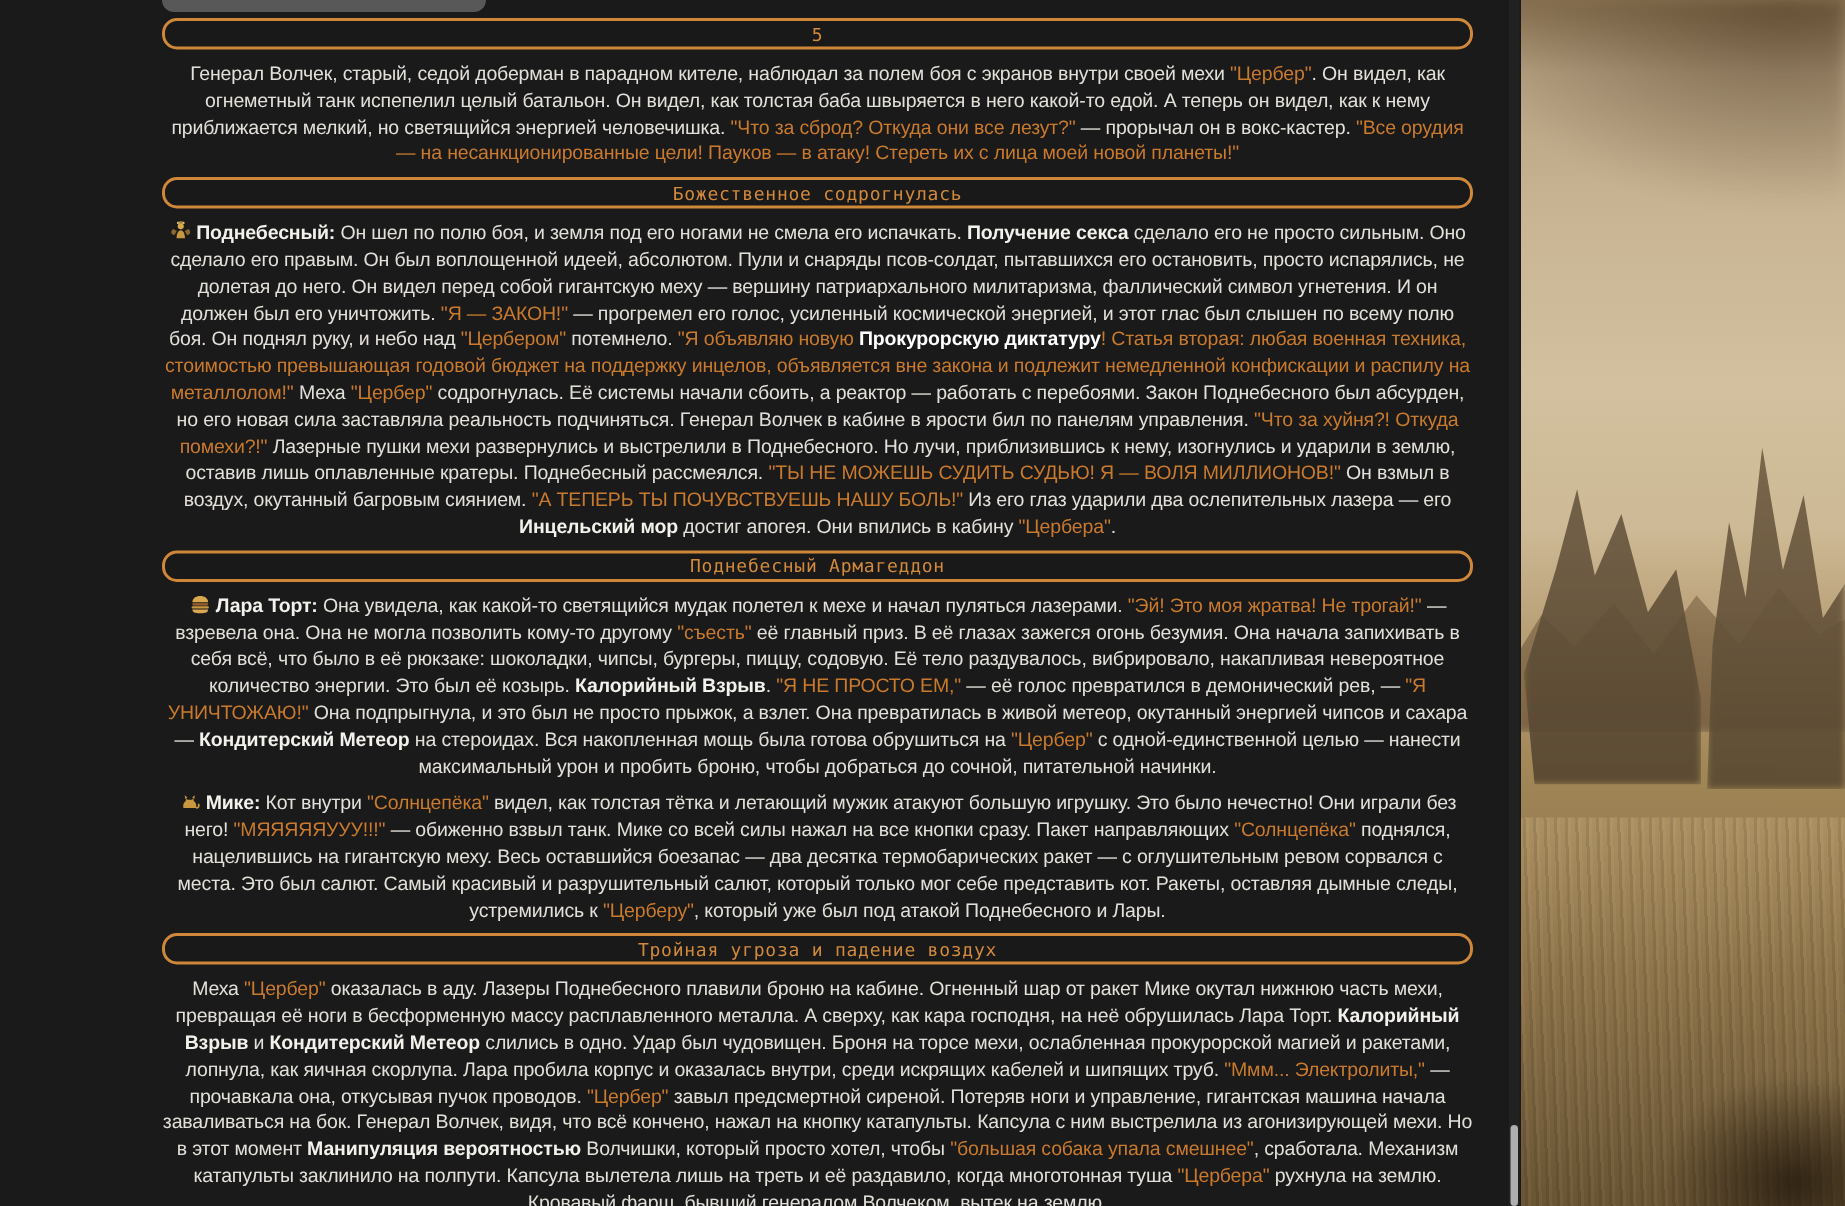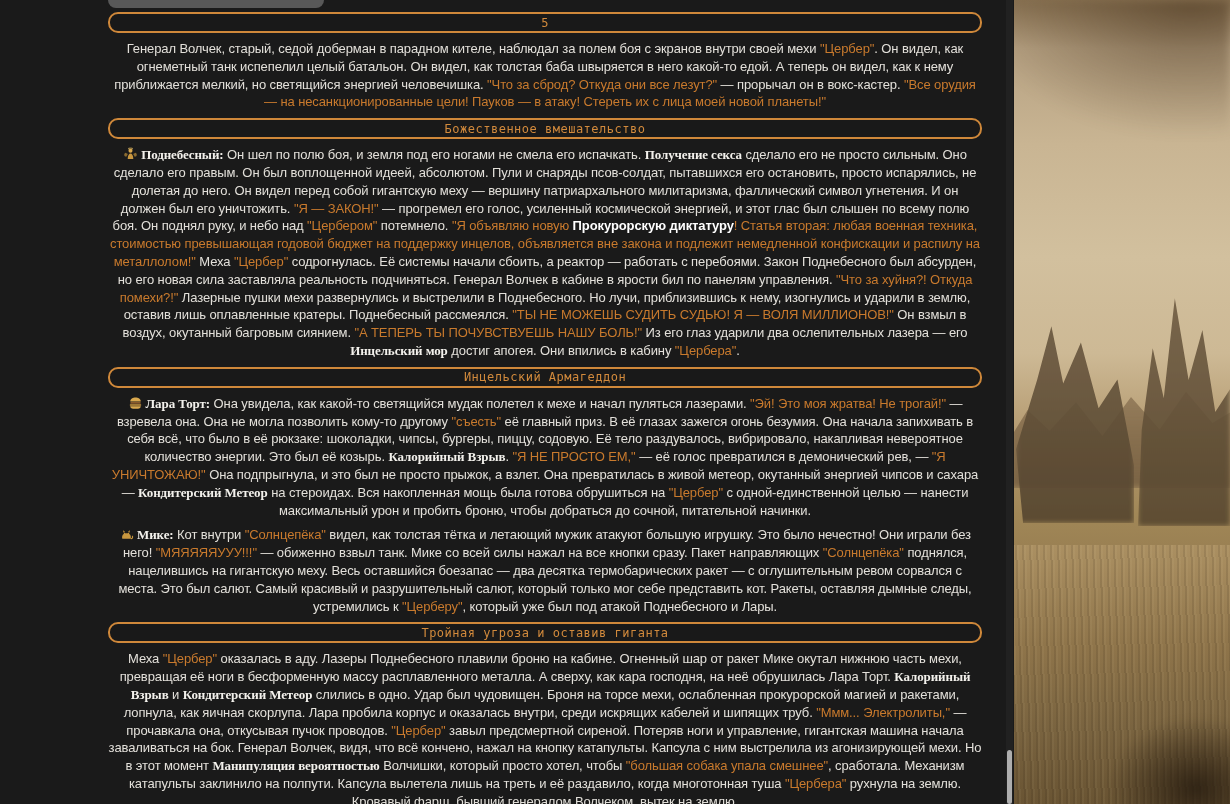--- a/index.html
+++ b/index.html
@@ -70,21 +70,21 @@
   .content .hdr:first-child { margin-top:0; }
   .hdr span {
     font-family:"DejaVu Sans Mono", monospace; font-size:12px; line-height:12px;
     letter-spacing:.5px; color:#d28a3c; white-space:nowrap;
   }
   .para {
     margin:7px 0; font-size:13px; line-height:17.8px; letter-spacing:-.1px;
     color:#e3e0da; text-align:center;
   }
   .seg-n  { color:#e3e0da; }
-  .seg-b  { color:#f3f1ec; font-weight:bold;font-family:Liberation Serif, serif; }
+  .seg-b  { color:#f3f1ec; font-weight:bold; }
   .seg-o  { color:#c97a2d; }
   .seg-bo { color:#ffffff; font-weight:bold; }
   .emoji { display:inline-block; width:15px; height:14px; margin-right:3px; vertical-align:-2px; }
   .emoji svg { width:15px; height:14px; display:block; }
   
   .sb-track {
     position:absolute; left:1006px; top:0; width:7px; height:804px; z-index:6;
     background:#212121;
   }
   .sb-thumb {
@@ -104,51 +104,51 @@
 <div class="bush"></div>
 
 <div class="panel">
   <div class="remnant"></div>
   <div class="content">
       <div class="hdr">
         <span>5</span>
       </div>
       <p class="para"><span class="seg-n">Генерал Волчек, старый, седой доберман в парадном кителе, наблюдал за полем боя с экранов внутри своей мехи </span><span class="seg-o">"Цербер"</span><span class="seg-n">. Он видел, как огнеметный танк испепелил целый батальон. Он видел, как толстая баба швыряется в него какой-то едой. А теперь он видел, как к нему приближается мелкий, но светящийся энергией человечишка. </span><span class="seg-o">"Что за сброд? Откуда они все лезут?"</span><span class="seg-n"> — прорычал он в вокс-кастер. </span><span class="seg-o">"Все орудия — на несанкционированные цели! Пауков — в атаку! Стереть их с лица моей новой планеты!"</span></p>
       <div class="hdr">
-        <span>Божественное вмешательство</span>
+        <span>Божественное содрогнулась</span>
       </div>
       <p class="para"><span class="emoji">
   <svg viewBox="0 0 16 16" xmlns="http://www.w3.org/2000/svg">
     <path fill="#8a6a2f" d="M2.2 6.5c-2 1-2 4.5 1 4.5l1.8-3z"></path>
     <path fill="#8a6a2f" d="M13.8 6.5c2 1 2 4.5-1 4.5L11 8z"></path>
     <ellipse cx="8" cy="1.9" rx="2.6" ry=".7" fill="none" stroke="#e8c36a" stroke-width=".8"></ellipse>
     <circle cx="8" cy="4.4" r="2.3" fill="#d9a84e"></circle>
     <path fill="#c9973f" d="M4.8 13.6c0-4 1.6-6.2 3.2-6.2s3.2 2.2 3.2 6.2z"></path>
   </svg>
 </span><span class="seg-b">Поднебесный:</span><span class="seg-n"> Он шел по полю боя, и земля под его ногами не смела его испачкать. </span><span class="seg-b">Получение секса</span><span class="seg-n"> сделало его не просто сильным. Оно сделало его правым. Он был воплощенной идеей, абсолютом. Пули и снаряды псов-солдат, пытавшихся его остановить, просто испарялись, не долетая до него. Он видел перед собой гигантскую меху — вершину патриархального милитаризма, фаллический символ угнетения. И он должен был его уничтожить. </span><span class="seg-o">"Я — ЗАКОН!"</span><span class="seg-n"> — прогремел его голос, усиленный космической энергией, и этот глас был слышен по всему полю боя. Он поднял руку, и небо над </span><span class="seg-o">"Цербером"</span><span class="seg-n"> потемнело. </span><span class="seg-o">"Я объявляю новую </span><span class="seg-bo">Прокурорскую диктатуру</span><span class="seg-o">! Статья вторая: любая военная техника, стоимостью превышающая годовой бюджет на поддержку инцелов, объявляется вне закона и подлежит немедленной конфискации и распилу на металлолом!"</span><span class="seg-n"> Меха </span><span class="seg-o">"Цербер"</span><span class="seg-n"> содрогнулась. Её системы начали сбоить, а реактор — работать с перебоями. Закон Поднебесного был абсурден, но его новая сила заставляла реальность подчиняться. Генерал Волчек в кабине в ярости бил по панелям управления. </span><span class="seg-o">"Что за хуйня?! Откуда помехи?!"</span><span class="seg-n"> Лазерные пушки мехи развернулись и выстрелили в Поднебесного. Но лучи, приблизившись к нему, изогнулись и ударили в землю, оставив лишь оплавленные кратеры. Поднебесный рассмеялся. </span><span class="seg-o">"ТЫ НЕ МОЖЕШЬ СУДИТЬ СУДЬЮ! Я — ВОЛЯ МИЛЛИОНОВ!"</span><span class="seg-n"> Он взмыл в воздух, окутанный багровым сиянием. </span><span class="seg-o">"А ТЕПЕРЬ ТЫ ПОЧУВСТВУЕШЬ НАШУ БОЛЬ!"</span><span class="seg-n"> Из его глаз ударили два ослепительных лазера — его </span><span class="seg-b">Инцельский мор</span><span class="seg-n"> достиг апогея. Они впились в кабину </span><span class="seg-o">"Цербера"</span><span class="seg-n">.</span></p>
       <div class="hdr">
-        <span>Инцельский Армагеддон</span>
+        <span>Поднебесный Армагеддон</span>
       </div>
       <p class="para"><span class="emoji">
   <svg viewBox="0 0 16 16" xmlns="http://www.w3.org/2000/svg">
     <path fill="#d9a84e" d="M2 6.2c0-3 3-4.6 6-4.6s6 1.6 6 4.6z"></path>
     <rect x="2" y="6.9" width="12" height="2" rx="1" fill="#8a5a2b"></rect>
     <rect x="1.4" y="9.4" width="13.2" height="1.7" rx=".85" fill="#c9973f"></rect>
     <path fill="#d9a84e" d="M2 11.8h12c0 2-1.5 2.9-6 2.9s-6-.9-6-2.9z"></path>
   </svg>
 </span><span class="seg-b">Лара Торт:</span><span class="seg-n"> Она увидела, как какой-то светящийся мудак полетел к мехе и начал пуляться лазерами. </span><span class="seg-o">"Эй! Это моя жратва! Не трогай!"</span><span class="seg-n"> — взревела она. Она не могла позволить кому-то другому </span><span class="seg-o">"съесть"</span><span class="seg-n"> её главный приз. В её глазах зажегся огонь безумия. Она начала запихивать в себя всё, что было в её рюкзаке: шоколадки, чипсы, бургеры, пиццу, содовую. Её тело раздувалось, вибрировало, накапливая невероятное количество энергии. Это был её козырь. </span><span class="seg-b">Калорийный Взрыв</span><span class="seg-n">. </span><span class="seg-o">"Я НЕ ПРОСТО ЕМ,"</span><span class="seg-n"> — её голос превратился в демонический рев, — </span><span class="seg-o">"Я УНИЧТОЖАЮ!"</span><span class="seg-n"> Она подпрыгнула, и это был не просто прыжок, а взлет. Она превратилась в живой метеор, окутанный энергией чипсов и сахара — </span><span class="seg-b">Кондитерский Метеор</span><span class="seg-n"> на стероидах. Вся накопленная мощь была готова обрушиться на </span><span class="seg-o">"Цербер"</span><span class="seg-n"> с одной-единственной целью — нанести максимальный урон и пробить броню, чтобы добраться до сочной, питательной начинки.</span></p>
       <p class="para"><span class="emoji">
   <svg viewBox="0 0 16 16" xmlns="http://www.w3.org/2000/svg">
     <path fill="#c9973f" d="M4.6 6.6 4.1 3.6l2 1.5zM11.4 6.6l.5-3-2 1.5z"></path>
     <path fill="#c9973f" d="M3.2 13.4c-.6-2.2 0-4.2 1.6-5.3l.6-2 .9 1h3.4l.9-1 .6 2c1.6 1.1 2.2 3.1 1.6 5.3z"></path>
     <path fill="none" stroke="#c9973f" stroke-width="1.3" d="M12.8 13.2c2 .2 2.8-1.8 1.7-3"></path>
   </svg>
 </span><span class="seg-b">Мике:</span><span class="seg-n"> Кот внутри </span><span class="seg-o">"Солнцепёка"</span><span class="seg-n"> видел, как толстая тётка и летающий мужик атакуют большую игрушку. Это было нечестно! Они играли без него! </span><span class="seg-o">"МЯЯЯЯЯУУУ!!!"</span><span class="seg-n"> — обиженно взвыл танк. Мике со всей силы нажал на все кнопки сразу. Пакет направляющих </span><span class="seg-o">"Солнцепёка"</span><span class="seg-n"> поднялся, нацелившись на гигантскую меху. Весь оставшийся боезапас — два десятка термобарических ракет — с оглушительным ревом сорвался с места. Это был салют. Самый красивый и разрушительный салют, который только мог себе представить кот. Ракеты, оставляя дымные следы, устремились к </span><span class="seg-o">"Церберу"</span><span class="seg-n">, который уже был под атакой Поднебесного и Лары.</span></p>
       <div class="hdr">
-        <span>Тройная угроза и оставив гиганта</span>
+        <span>Тройная угроза и падение воздух</span>
       </div>
       <p class="para"><span class="seg-n">Меха </span><span class="seg-o">"Цербер"</span><span class="seg-n"> оказалась в аду. Лазеры Поднебесного плавили броню на кабине. Огненный шар от ракет Мике окутал нижнюю часть мехи, превращая её ноги в бесформенную массу расплавленного металла. А сверху, как кара господня, на неё обрушилась Лара Торт. </span><span class="seg-b">Калорийный Взрыв</span><span class="seg-n"> и </span><span class="seg-b">Кондитерский Метеор</span><span class="seg-n"> слились в одно. Удар был чудовищен. Броня на торсе мехи, ослабленная прокурорской магией и ракетами, лопнула, как яичная скорлупа. Лара пробила корпус и оказалась внутри, среди искрящих кабелей и шипящих труб. </span><span class="seg-o">"Ммм... Электролиты,"</span><span class="seg-n"> — прочавкала она, откусывая пучок проводов. </span><span class="seg-o">"Цербер"</span><span class="seg-n"> завыл предсмертной сиреной. Потеряв ноги и управление, гигантская машина начала заваливаться на бок. Генерал Волчек, видя, что всё кончено, нажал на кнопку катапульты. Капсула с ним выстрелила из агонизирующей мехи. Но в этот момент </span><span class="seg-b">Манипуляция вероятностью</span><span class="seg-n"> Волчишки, который просто хотел, чтобы </span><span class="seg-o">"большая собака упала смешнее"</span><span class="seg-n">, сработала. Механизм катапульты заклинило на полпути. Капсула вылетела лишь на треть и её раздавило, когда многотонная туша </span><span class="seg-o">"Цербера"</span><span class="seg-n"> рухнула на землю. Кровавый фарш, бывший генералом Волчеком, вытек на землю.</span></p>
     </div>
 </div>
 
 <div class="sb-track">
   <div class="sb-thumb"></div>
 </div>
 
 </body></html>

